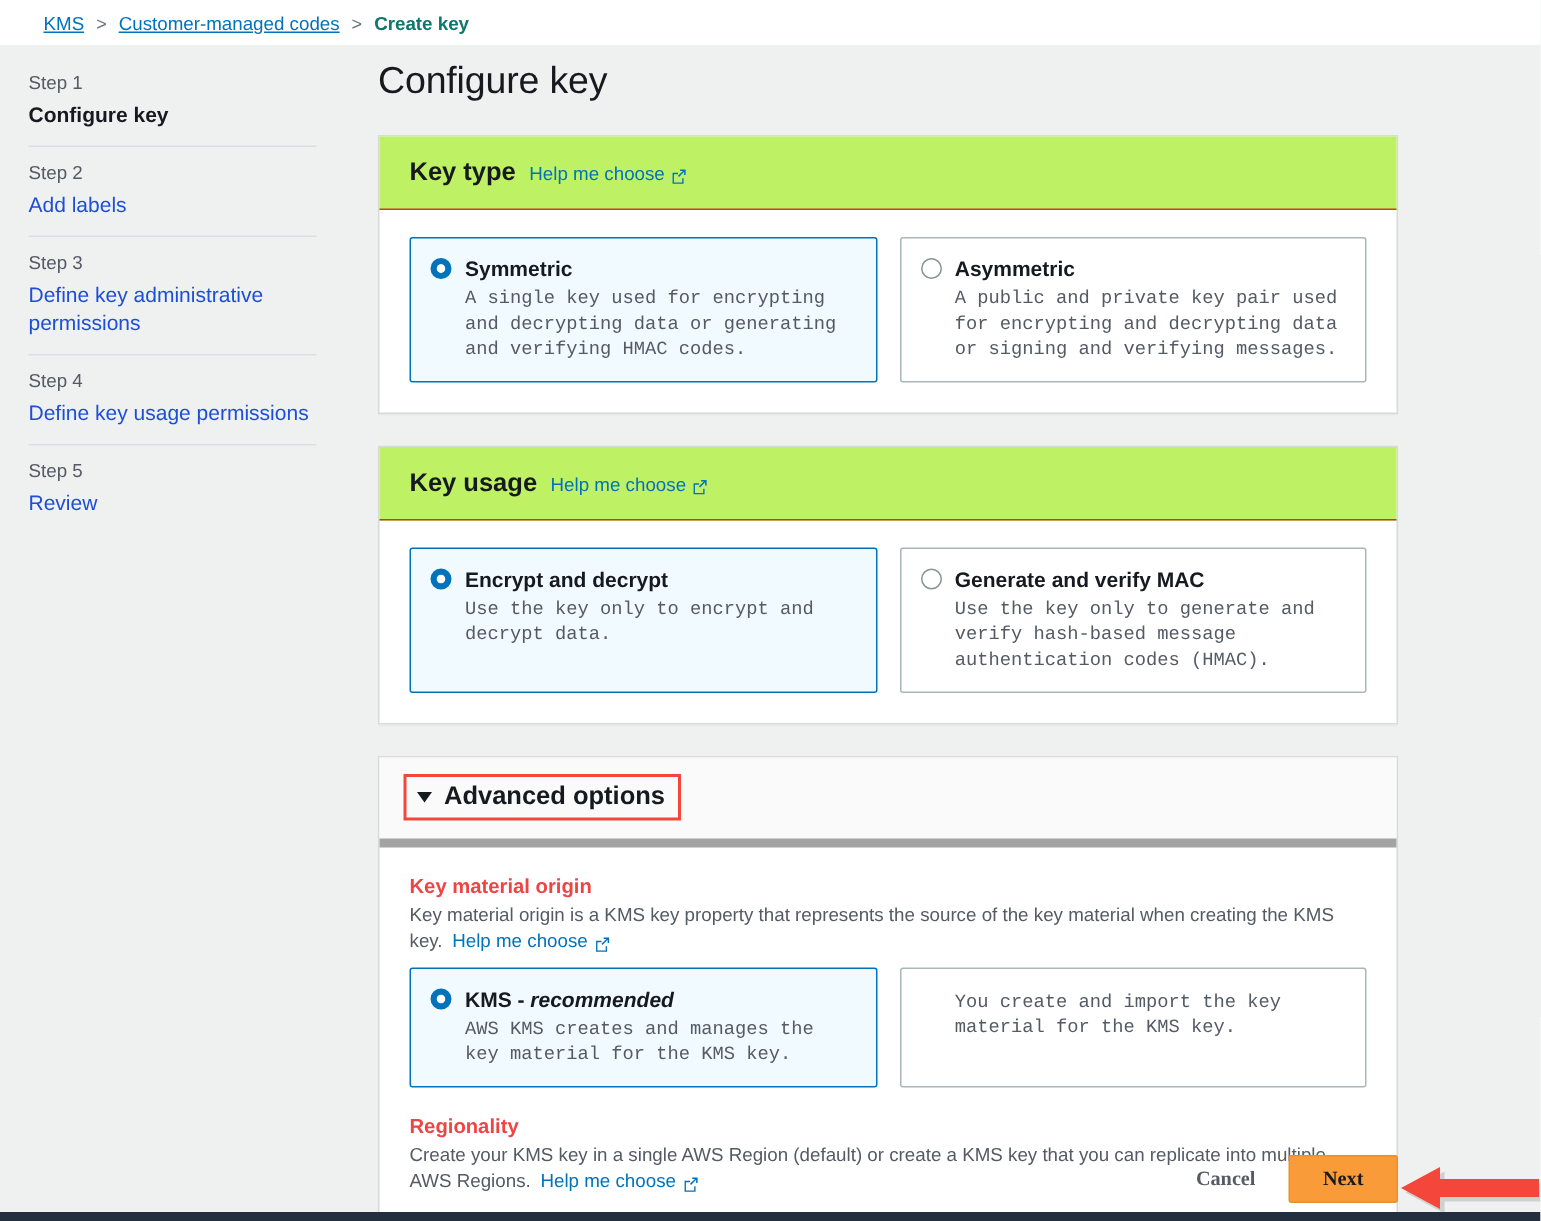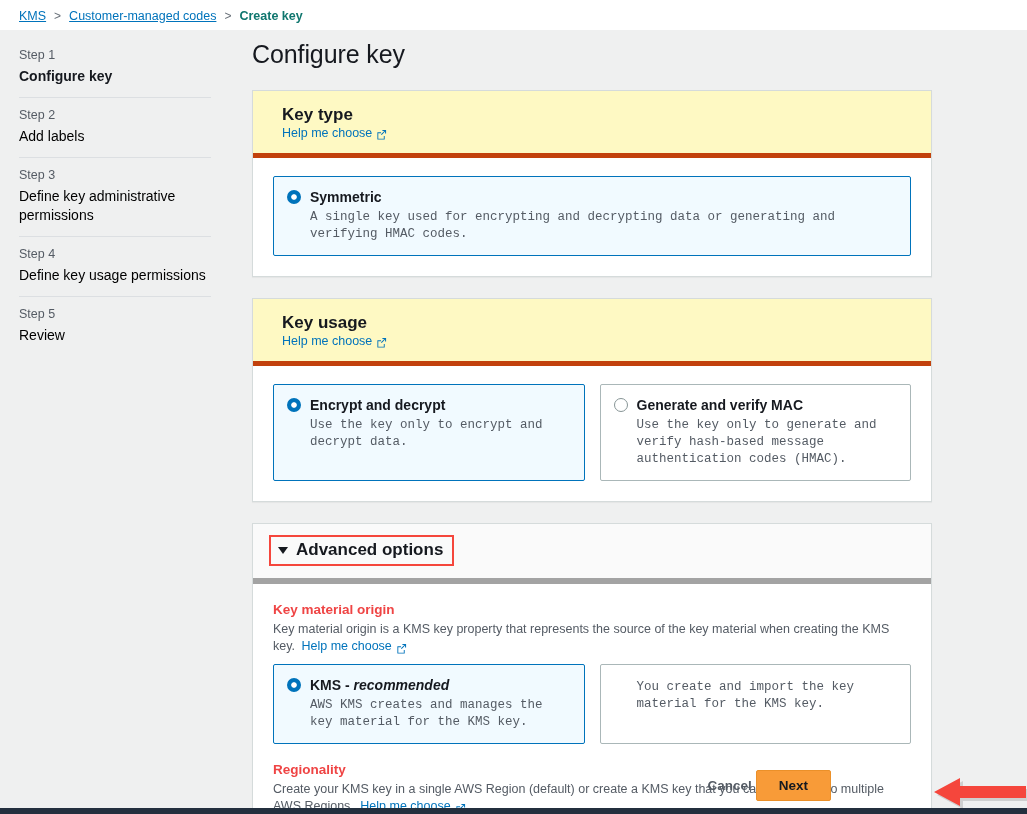--- a/index.html
+++ b/index.html
@@ -14,21 +14,21 @@
     font-family: "Liberation Sans", sans-serif;
     background: #ffffff;
     color: #16191f;
     position: relative;
   }
 
   
   .breadcrumb {
     position: absolute;
     top: 8px;
-    left: 19px;
+    left: 29px;
     display: flex;
     align-items: center;
     font-size: 12.5px;
     height: 16px;
   }
   .crumb-link {
     color: #0073bb;
     text-decoration: underline;
     cursor: pointer;
     white-space: nowrap;
@@ -67,21 +67,21 @@
   }
   .step + .step { border-top: 1px solid #dcdfe2; }
   .step-num {
     font-size: 12.5px;
     color: #545b64;
     margin-bottom: 4px;
     line-height: 16px;
   }
   .step-title {
     font-size: 14px;
-    color: #000000;
+    color: #1d4ed8;
     line-height: 19px;
   }
   .step.active .step-title {
     color: #16191f;
     font-weight: 700;
   }
 
   
   .main {
     position: absolute;
@@ -99,26 +99,25 @@
   }
 
   
   .card {
     background: #ffffff;
     border: 1px solid #d5dbdb;
     margin-bottom: 21px;
     box-shadow: 0 1px 1px rgba(0,0,0,0.04);
   }
   .card-header {
-    background: #fef9c3;
-    border-bottom: 5px solid #c2410c;
+    background: #bef264;
+    border-bottom: 1px solid #c2410c;
     padding: 13px 20px 13px 20px;
     display: flex;
     align-items: baseline;
-    flex-direction: column;
   }
   .card-header-title {
     font-size: 17px;
     font-weight: 700;
     color: #16191f;
     line-height: 22px;
   }
   .help-link {
     font-size: 12.5px;
     color: #0073bb;
@@ -261,24 +260,26 @@
     color: #545b64;
     line-height: 17px;
     margin-top: 2px;
   }
 
   
   .footer {
     position: absolute;
     top: 770px;
     left: 252px;
-    width: 579px;
+    width: 680px;
     display: flex;
     justify-content: flex-end;
     align-items: center;
+    gap: 18px;
+    font-family: Liberation Serif, serif;
   }
   .btn-cancel {
     font-size: 13.5px;
     font-weight: 700;
     color: #545b64;
     background: transparent;
     border: none;
     cursor: pointer;
     padding: 6px 4px;
     font-family: inherit;
@@ -368,20 +369,27 @@
       </span>
     </div>
     <div class="card-body">
       <div class="tiles">
         <div class="tile selected">
           <div class="tile-row">
             <span class="radio on"></span>
             <span class="tile-label">Symmetric</span>
           </div>
           <div class="tile-desc">A single key used for encrypting and decrypting data or generating and verifying HMAC codes.</div>
+        </div>
+        <div class="tile">
+          <div class="tile-row">
+            <span class="radio"></span>
+            <span class="tile-label">Asymmetric</span>
+          </div>
+          <div class="tile-desc">A public and private key pair used for encrypting and decrypting data or signing and verifying messages.</div>
         </div>
       </div>
     </div>
   </section>
 
   <section class="card">
     <div class="card-header">
       <span class="card-header-title">Key usage</span>
       <span class="help-link">
         <span>Help me choose</span>

